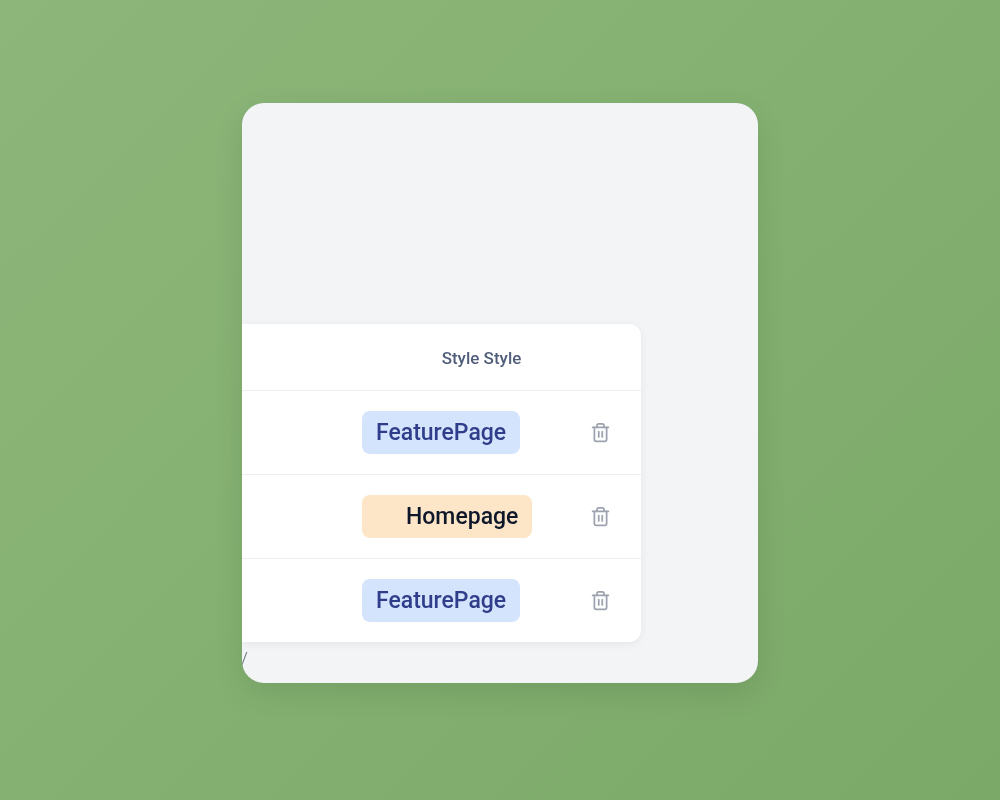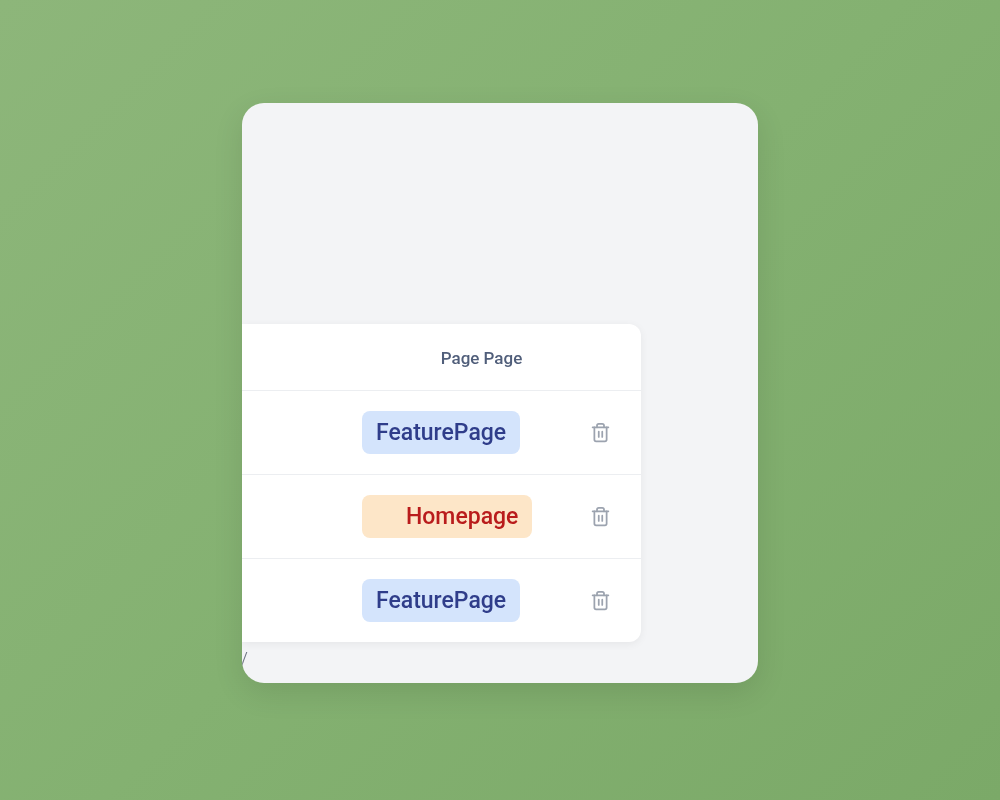--- a/index.html
+++ b/index.html
@@ -64,21 +64,21 @@
       font-size: 23px;
       font-weight: 500;
       margin-left: 90px;
     }
     .badge-blue {
       background: #d4e4fc;
       color: #2f3d8a;
     }
     .badge-orange {
       background: #fde6c8;
-      color: #b91c1c;
+      color: #0f172a;
       padding-left: 44px;
     }
     .row-text-fragment {
       position: absolute;
       left: -2px;
       top: 545px;
       color: #6b7280;
       font-size: 20px;
       font-weight: 300;
     }
@@ -98,21 +98,21 @@
       stroke-width: 2;
       fill: none;
     }
   </style>
 </head>
 <body>
 
 <div class="outer-card">
   <div class="table-card">
     <div class="table-header">
-      <div class="header-label">Page Page</div>
+      <div class="header-label">Style Style</div>
     </div>
 
     <div class="table-row">
       <span class="badge badge-blue">FeaturePage</span>
       <button class="trash-btn">
         <svg viewBox="0 0 24 24" stroke-linecap="round" stroke-linejoin="round">
           <polyline points="3 6 5 6 21 6"></polyline>
           <path d="M19 6v14a2 2 0 0 1-2 2H7a2 2 0 0 1-2-2V6m3 0V4a2 2 0 0 1 2-2h4a2 2 0 0 1 2 2v2"></path>
           <line x1="10" y1="11" x2="10" y2="17"></line>
           <line x1="14" y1="11" x2="14" y2="17"></line>

